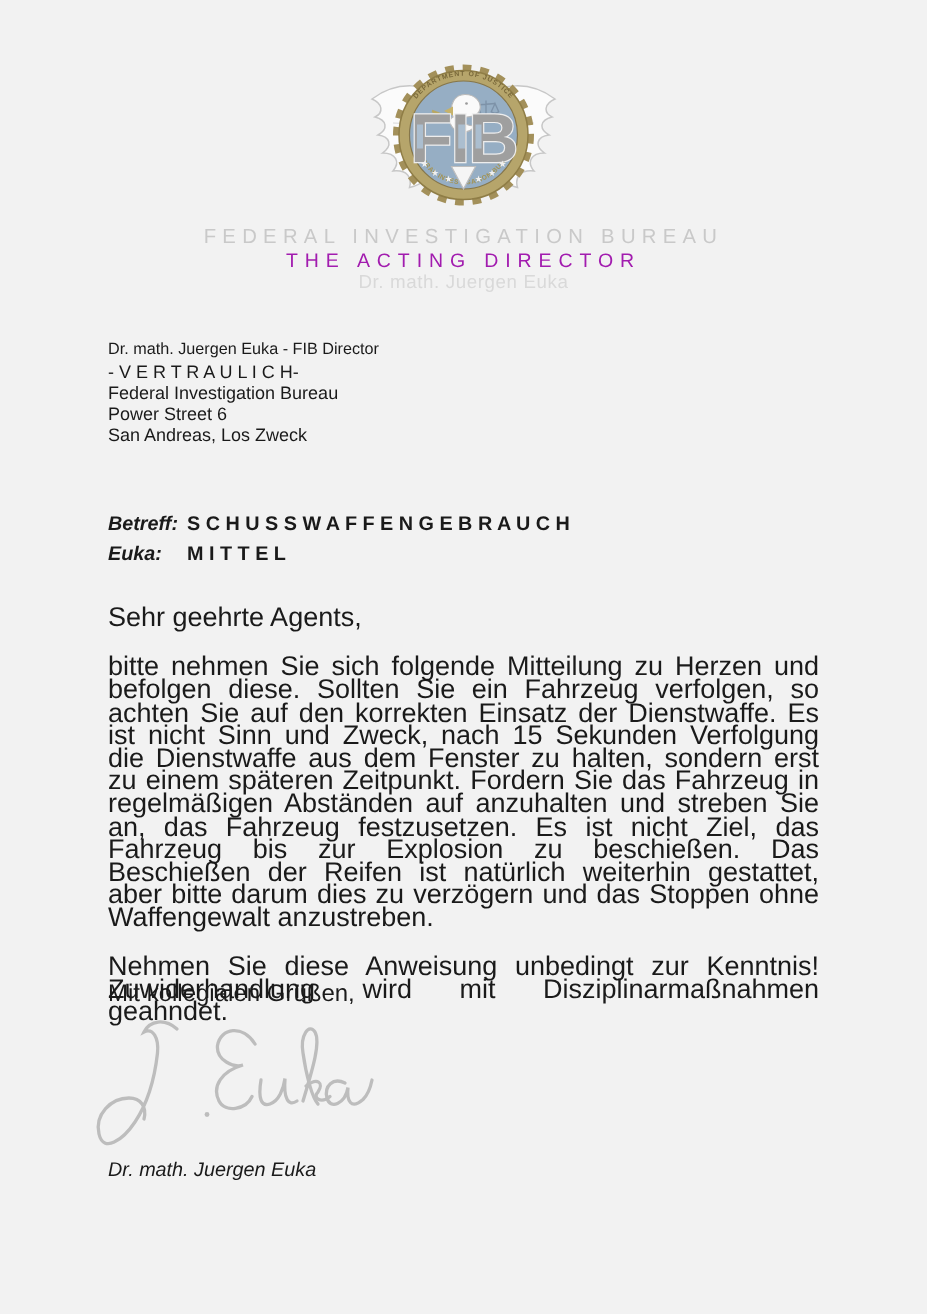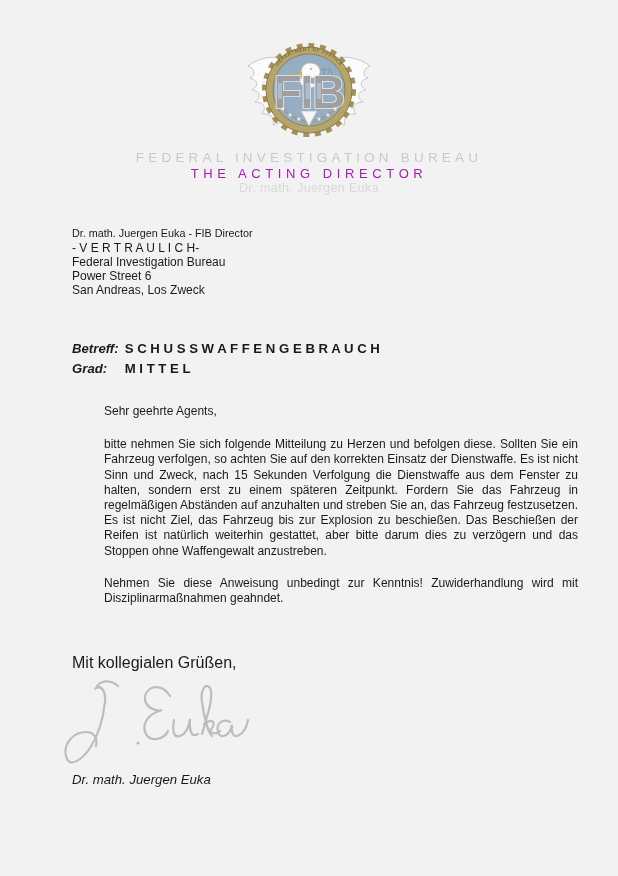--- a/index.html
+++ b/index.html
@@ -16,21 +16,21 @@
   .h2{top:166px;font-size:13px;letter-spacing:4.6px;color:#a21caf;}
   .h3{top:181px;font-size:12.5px;letter-spacing:.4px;color:#d9d9d9;}
   
   .address{position:absolute;left:72px;top:211px;}
   .addr-sm{font-size:10.8px;line-height:13.5px;margin-top:16px;}
   .addr{font-size:12px;line-height:14.3px;}
   
   .subject{position:absolute;left:72px;top:339px;font-size:13.2px;font-weight:bold;line-height:19.5px;}
   .subject .lbl{display:inline-block;width:49px;font-style:italic;}
   
-  .bodytext{position:absolute;left:72px;top:404px;width:474px;font-size:12px;line-height:15.2px;margin-left:32px;}
+  .bodytext{position:absolute;left:72px;top:404px;width:474px;font-size:18px;line-height:15.2px;}
   .salutation{margin:0 0 18px 0;}
   .para{margin:0 0 17px 0;text-align:justify;}
   
   .closing{position:absolute;left:72px;top:654px;font-size:16px;}
   .signature{position:absolute;left:62px;top:676px;width:192px;height:102px;}
   .signed{position:absolute;left:72px;top:772px;font-size:13.2px;font-style:italic;}
 </style>
 </head>
 <body>
 
@@ -104,21 +104,21 @@
     <div class="addr">Power Street 6</div>
     <div class="addr">San Andreas, Los Zweck</div>
   </div>
 
   <div class="subject">
     <div>
       <span class="lbl">Betreff:</span>
       <span>S C H U S S W A F F E N G E B R A U C H</span>
     </div>
     <div>
-      <span class="lbl">Grad:</span>
+      <span class="lbl">Euka:</span>
       <span>M I T T E L</span>
     </div>
   </div>
 
   <div class="bodytext">
     <p class="salutation">Sehr geehrte Agents,</p>
     <p class="para">bitte nehmen Sie sich folgende Mitteilung zu Herzen und befolgen diese. Sollten Sie ein Fahrzeug verfolgen, so achten Sie auf den korrekten Einsatz der Dienstwaffe. Es ist nicht Sinn und Zweck, nach 15 Sekunden Verfolgung die Dienstwaffe aus dem Fenster zu halten, sondern erst zu einem späteren Zeitpunkt. Fordern Sie das Fahrzeug in regelmäßigen Abständen auf anzuhalten und streben Sie an, das Fahrzeug festzusetzen. Es ist nicht Ziel, das Fahrzeug bis zur Explosion zu beschießen. Das Beschießen der Reifen ist natürlich weiterhin gestattet, aber bitte darum dies zu verzögern und das Stoppen ohne Waffengewalt anzustreben.</p>
     <p class="para">Nehmen Sie diese Anweisung unbedingt zur Kenntnis! Zuwiderhandlung wird mit Disziplinarmaßnahmen geahndet.</p>
   </div>
 

